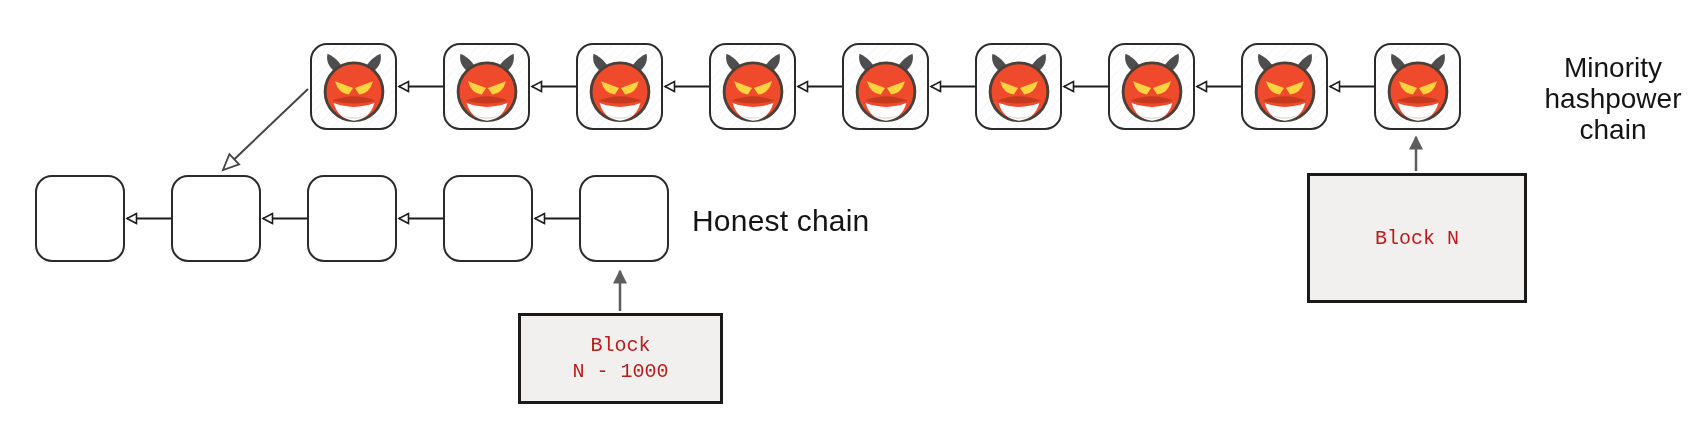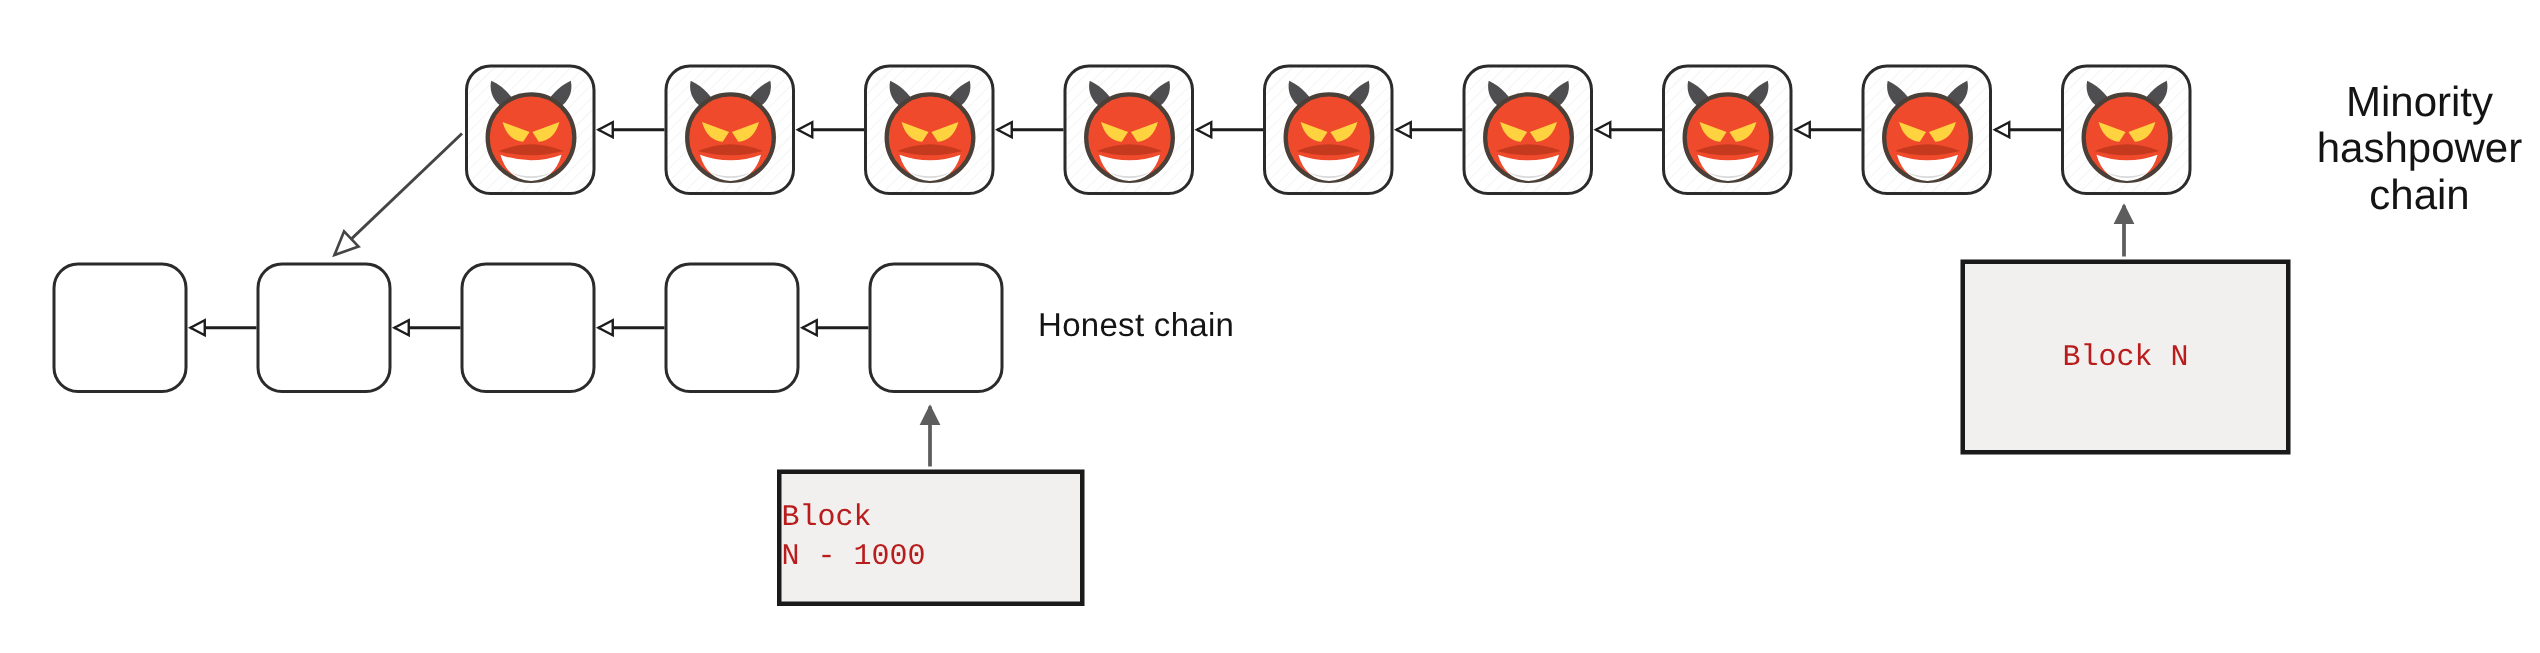--- a/index.html
+++ b/index.html
@@ -16,30 +16,30 @@
   .block{
     position:absolute;box-sizing:border-box;background:#fff;
     border:2.5px solid var(--block-border);border-radius:17px;
     display:flex;align-items:center;justify-content:center;
   }
   .block.devil{
     background-image:repeating-linear-gradient(135deg, rgba(130,130,130,0.06) 0 1px, transparent 1px 6px);
   }
   .devil-icon{display:block;}
   .chain-caption{position:absolute;color:var(--text);}
-  #honest-caption{left:692px;top:204px;font-size:22px;letter-spacing:0.2px;white-space:nowrap;}
+  #honest-caption{left:692px;top:204px;font-size:30px;letter-spacing:0.2px;white-space:nowrap;}
   #minority-caption{left:1525px;top:52px;width:176px;text-align:center;font-size:28px;line-height:31px;}
   .note-box{
     position:absolute;box-sizing:border-box;background:var(--box-fill);
     border:3px solid var(--box-border);color:#b91c1c;
     font-family:"Liberation Mono","DejaVu Sans Mono",monospace;font-weight:normal;
   }
   #honest-tip-box{
     left:518px;top:313px;width:205px;height:91px;
-    display:flex;flex-direction:column;justify-content:center;
+    display:flex;flex-direction:column;align-items:center;justify-content:center;
     font-size:20px;line-height:26px;
   }
   #minority-tip-box{left:1307px;top:173px;width:220px;height:130px;display:flex;flex-direction:column;}
   .note-cell{flex:1;display:flex;align-items:center;justify-content:center;font-size:20px;}
   .note-cell + .note-cell{border-top:2.5px solid var(--box-border);}
   .note-line{white-space:pre;}
 </style>
 </head>
 <body>
 

